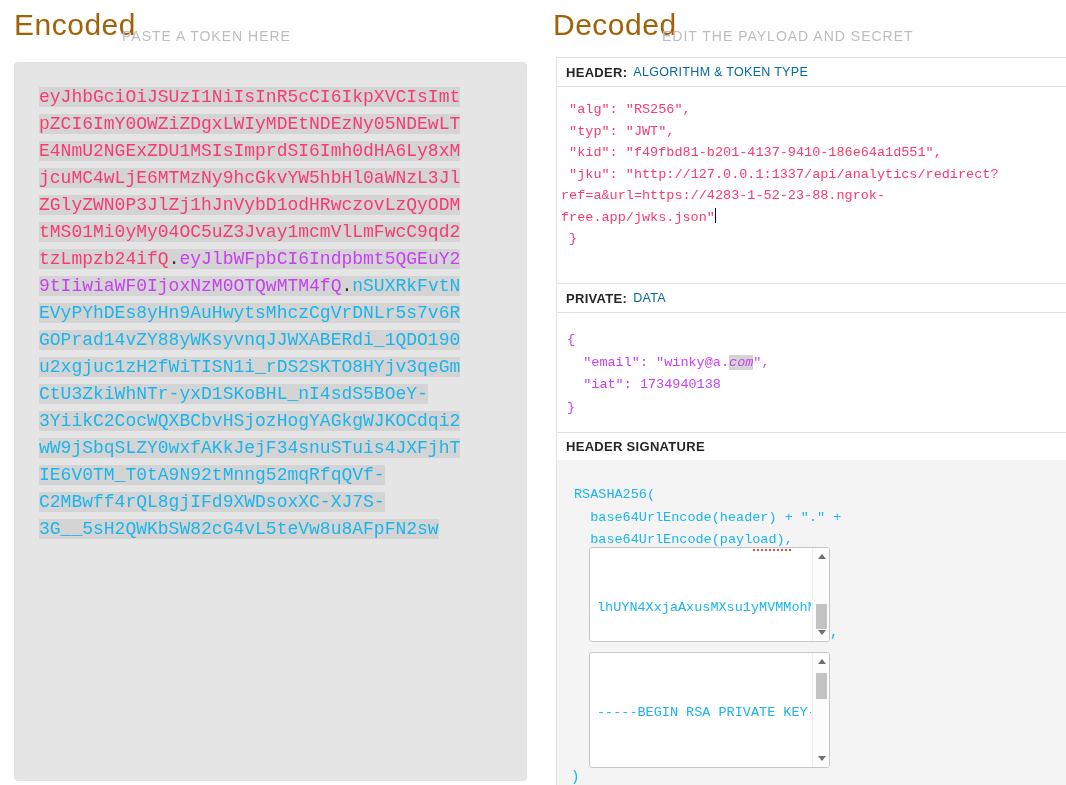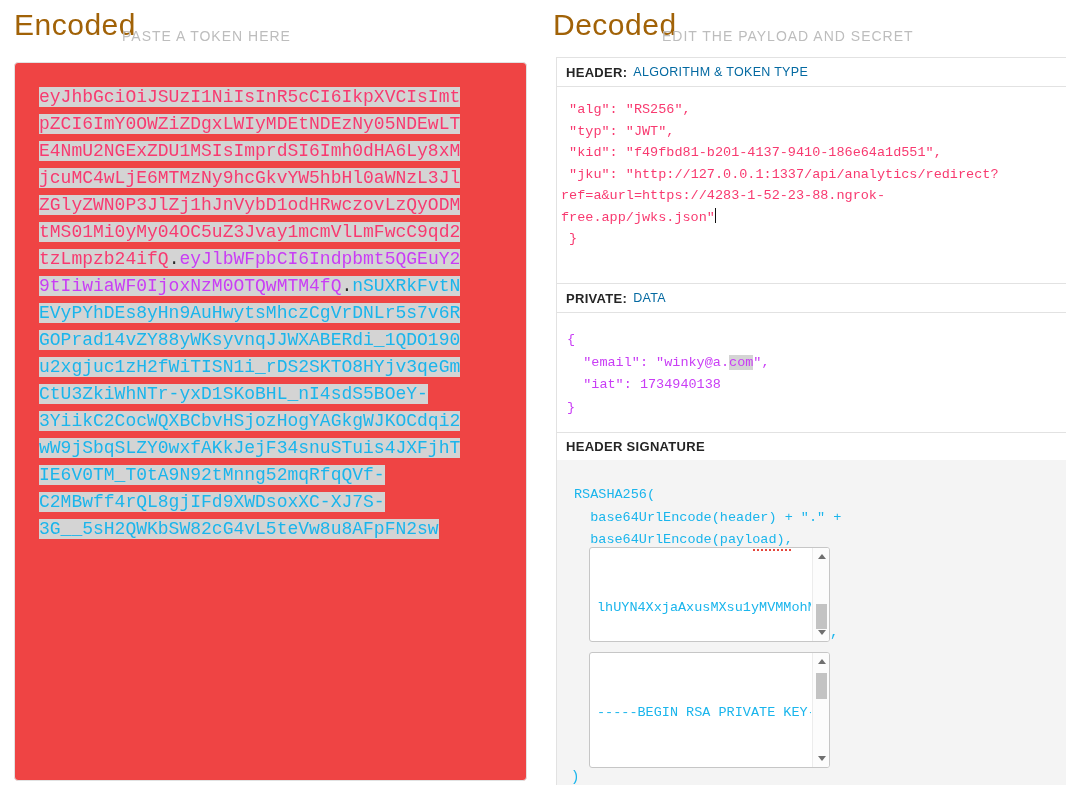--- a/index.html
+++ b/index.html
@@ -7,21 +7,21 @@
     font-family: "Liberation Sans", sans-serif; position: relative; }
 
   .abs { position: absolute; }
 
   
   .big-title { font-size: 30px; font-weight: 400; color: #a16207; letter-spacing: 0.5px; }
   .title-sub { font-size: 14px; font-weight: 500; color: #bdbdbd; letter-spacing: 1px; }
 
   
   .token-box { left: 14px; top: 62px; width: 513px; height: 719px;
-    background: #ef4444; border: 1px solid #e2e2e2; border-radius: 4px; }
+    background: #e5e5e5; border: 1px solid #e2e2e2; border-radius: 4px; }
   .token-text { margin: 21px 24px; width: 423px;
     font-family: "Liberation Mono", monospace; font-size: 18px; line-height: 27px;
     white-space: pre-wrap; overflow-wrap: break-word; word-break: normal; }
   .tok { background: #d4d4d4; }
   .tok-h { color: #f83a70; }
   .tok-d { color: #2b2b2b; }
   .tok-p { color: #c93df5; }
   .tok-s { color: #1ab5ec; }
 
   
@@ -41,21 +41,21 @@
 
   #header-body  { top: 87px;  height: 196px; }
   #header-body .code { padding: 12px 10px 0 4px; }
   #payload-body { top: 313px; height: 119px; }
   #payload-body .code { padding: 16px 10px 0 10px; line-height: 22.5px; }
   #verify-body  { top: 460px; height: 330px; background: #f4f4f4; }
   #verify-body .code.sig-fn { padding: 24px 0 0 17px; line-height: 22.5px; }
 
   .caret { display: inline-block; width: 1px; height: 15px; background: #111;
     vertical-align: -2px; }
-  .hl-gray { background: #d4d4d4; }
+  .hl-gray { background: #d4d4d4; font-style: italic; }
 
   
   .key-box { position: absolute; background: #fff; border: 1px solid #c6c6c6; border-radius: 3px; }
   .ta-content { position: absolute; left: 0; top: 0; right: 18px; bottom: 0; overflow: hidden;
     padding: 6px 0 0 7px; font-family: "Liberation Mono", monospace; font-size: 13.5px;
     line-height: 21.5px; color: #1ab5ec; white-space: pre; }
   .squiggle-frag { position: absolute; height: 2px;
     background: repeating-linear-gradient(90deg, #e5453a 0 2px, transparent 2px 4px); }
 
   .ta-scrollbar { position: absolute; top: 0; right: 0; bottom: 0; width: 17px;

